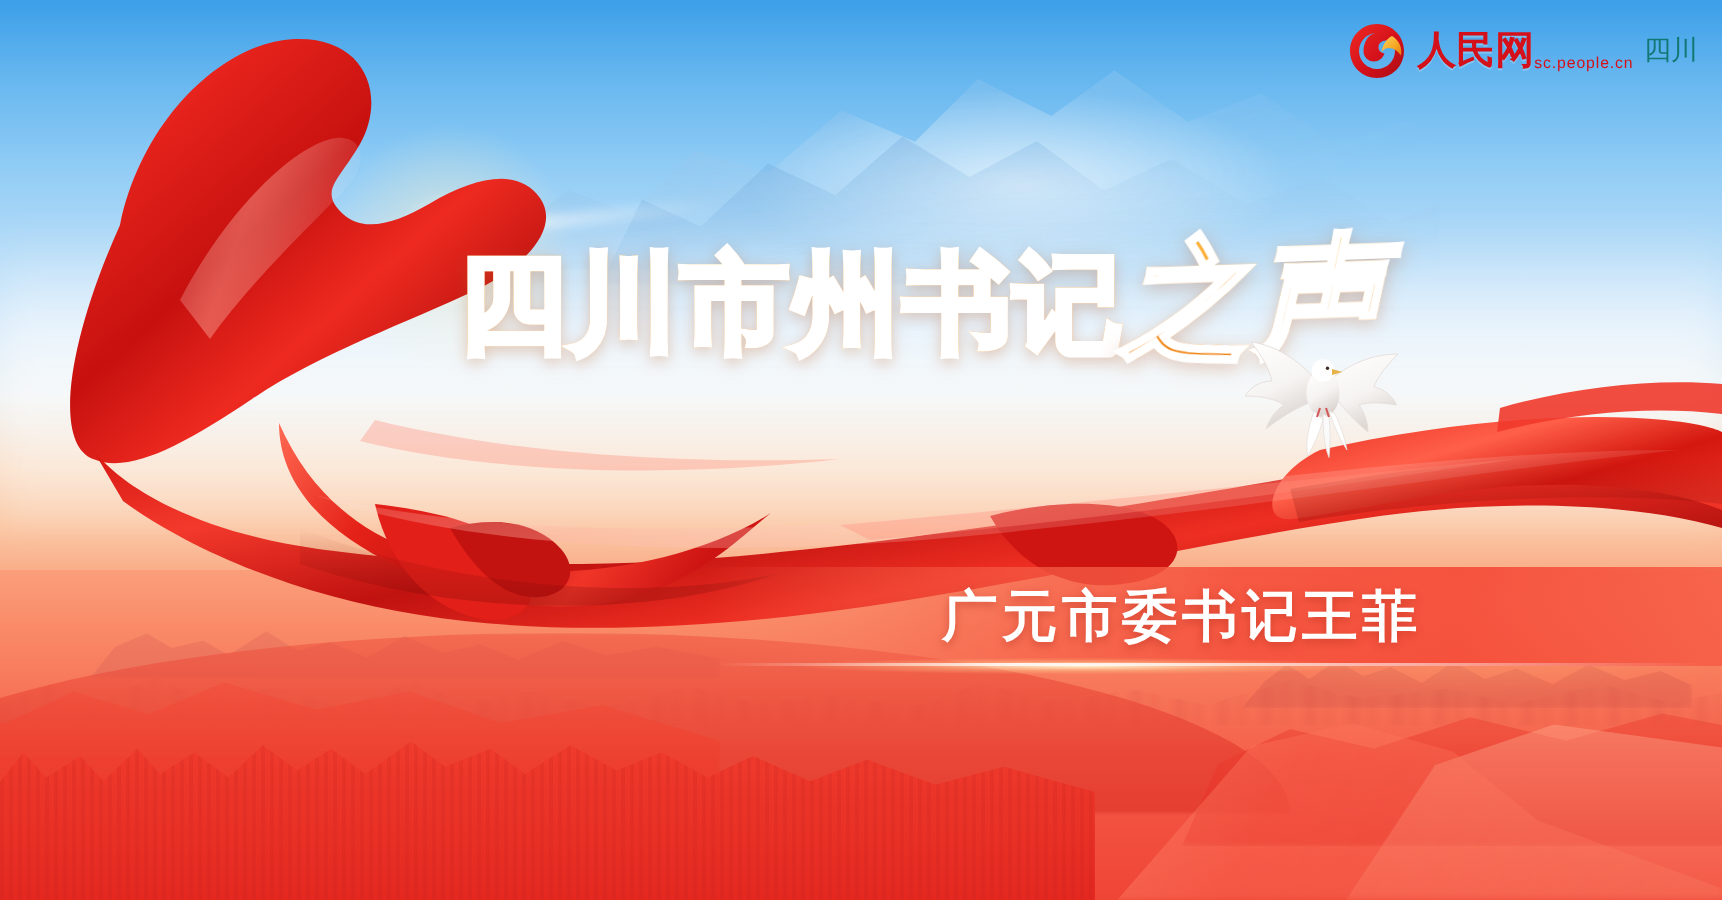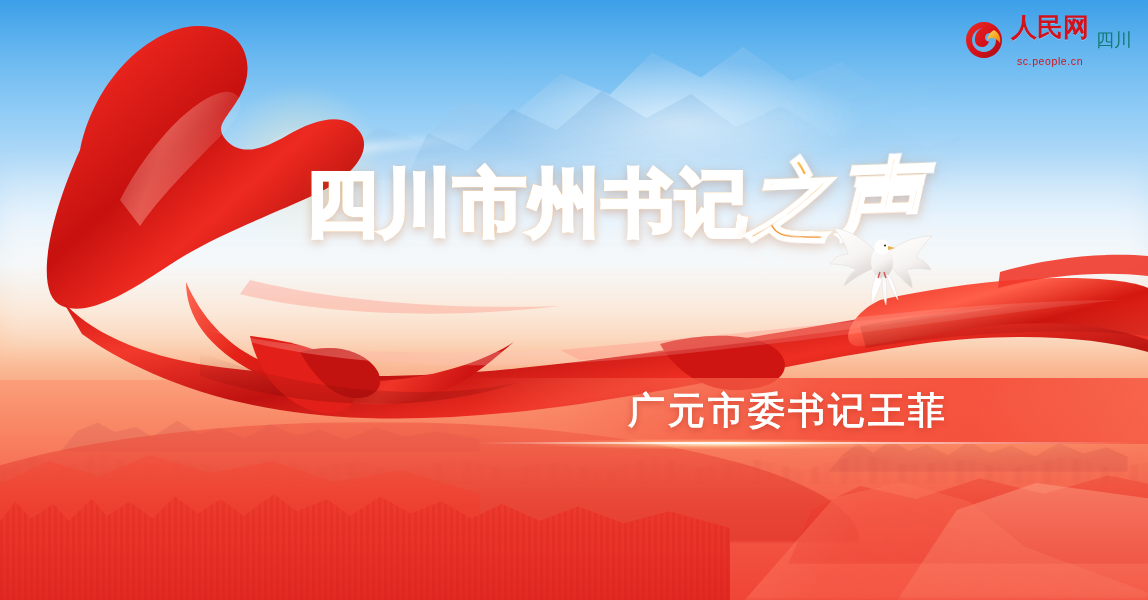--- a/index.html
+++ b/index.html
@@ -157,21 +157,21 @@
     font-family:"DejaVu Sans","Liberation Sans",sans-serif;
     font-weight:bold;font-size:26px;color:#d4111b;
     letter-spacing:0px;line-height:1;
     text-shadow:0 1px 0 rgba(255,255,255,.25);
   }
   .logo-url{
     font-family:"Liberation Sans",sans-serif;
     font-weight:normal;font-size:10.5px;color:#d4111b;
     letter-spacing:.6px;margin-top:16px;line-height:1;
   }
-  .logo-col{display:flex;flex-direction:column;align-items:center;}
+  .logo-col{display:flex;flex-direction:row;align-items:center;}
   .logo-prov{
     font-family:"DejaVu Sans","Liberation Sans",sans-serif;
     font-size:18px;color:#0f766e;line-height:1;margin-left:0;opacity:.95;
   }
 
   
   .year{
     position:absolute;left:118px;top:74px;
     font-family:"DejaVu Serif","Liberation Serif",serif;
     font-weight:bold;

